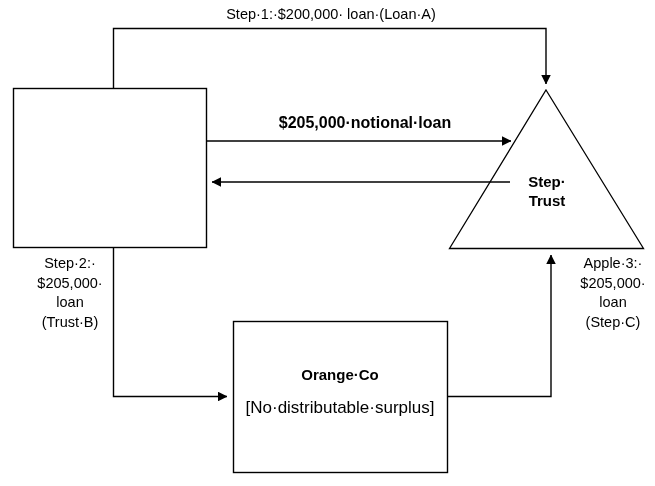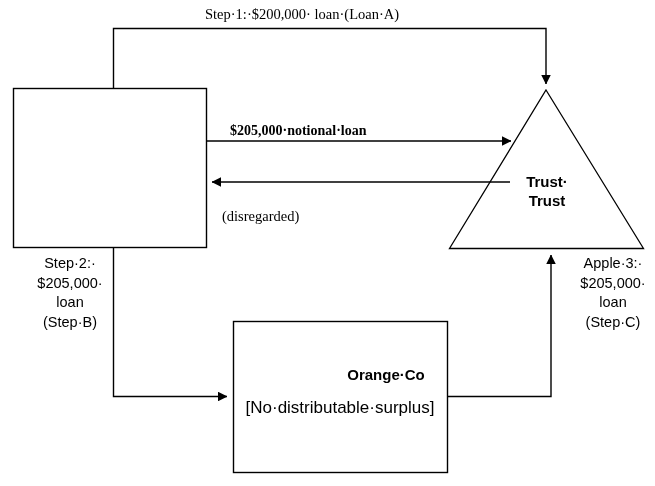--- a/index.html
+++ b/index.html
@@ -27,22 +27,21 @@
     color: #000000;
     font-family: "Liberation Sans", sans-serif;
     font-size: 14.5px;
     line-height: 17.5px;
     white-space: pre;
   }
   .lbl-bold {
     font-weight: bold;
   }
   .lbl-center {
-    text-align: left;
-    font-family: Liberation Serif, serif;
+    text-align: center;
   }
   .lbl-left {
     text-align: center;
   }
   .node-label {
     position: absolute;
     text-align: center;
     color: #000000;
     font-family: "Liberation Sans", sans-serif;
     white-space: pre;
@@ -61,39 +60,38 @@
     font-size: 15px;
     font-weight: bold;
     line-height: 19px;
   }
   #orange-label {
     left: 233px;
     top: 366px;
     width: 214px;
     font-size: 15px;
     font-weight: bold;
-    margin-left: 46px;
   }
   #orange-sub {
     left: 233px;
     top: 398px;
     width: 214px;
     font-size: 17px;
     font-weight: normal;
   }
   #step1-label {
     left: 205px;
     top: 6px;
     width: 252px;
   }
   #notional-label {
     left: 230px;
-    top: 122px;
+    top: 114px;
     width: 270px;
-    font-size: 14px;
+    font-size: 16px;
   }
   #step4-label {
     left: 222px;
     top: 188px;
     width: 240px;
     line-height: 19px;
   }
   #step2-label {
     left: 22px;
     top: 254px;
@@ -130,29 +128,29 @@
     <path d="M 206.5 141 L 511 141" fill="none" stroke="#000000" stroke-width="1.4" marker-end="url(#arrowhead)"></path>
 
     <path d="M 510 182 L 212 182" fill="none" stroke="#000000" stroke-width="1.4" marker-end="url(#arrowhead)"></path>
 
     <path d="M 113.5 247.5 L 113.5 396.5 L 227 396.5" fill="none" stroke="#000000" stroke-width="1.4" marker-end="url(#arrowhead)"></path>
 
     <path d="M 447.5 396.5 L 551 396.5 L 551 255" fill="none" stroke="#000000" stroke-width="1.4" marker-end="url(#arrowhead)"></path>
   </svg>
 
 
-  <div class="node-label" id="apple-label"><span>Trust·</span><br><span>Trust</span></div>
+  <div class="node-label" id="apple-label"><span>Step·</span><br><span>Trust</span></div>
 
   <div class="node-label" id="orange-label">Orange·Co</div>
 
   <div class="node-label" id="orange-sub">[No·distributable·surplus]</div>
 
   <div class="lbl lbl-center" id="step1-label">Step·1:·$200,000· loan·(Loan·A)</div>
 
   <div class="lbl lbl-center lbl-bold" id="notional-label">$205,000·notional·loan</div>
 
-  <div class="lbl lbl-center" id="step4-label"><br><span>(disregarded)</span></div>
+  <div class="lbl lbl-center" id="step4-label"><br></div>
 
-  <div class="lbl lbl-left" id="step2-label"><span>Step·2:·</span><br><span>$205,000·</span><br><span>loan</span><br><span>(Step·B)</span></div>
+  <div class="lbl lbl-left" id="step2-label"><span>Step·2:·</span><br><span>$205,000·</span><br><span>loan</span><br><span>(Trust·B)</span></div>
 
   <div class="lbl lbl-left" id="step3-label"><span>Apple·3:·</span><br><span>$205,000·</span><br><span>loan</span><br><span>(Step·C)</span></div>
 
 </div>
 
 </body></html>

